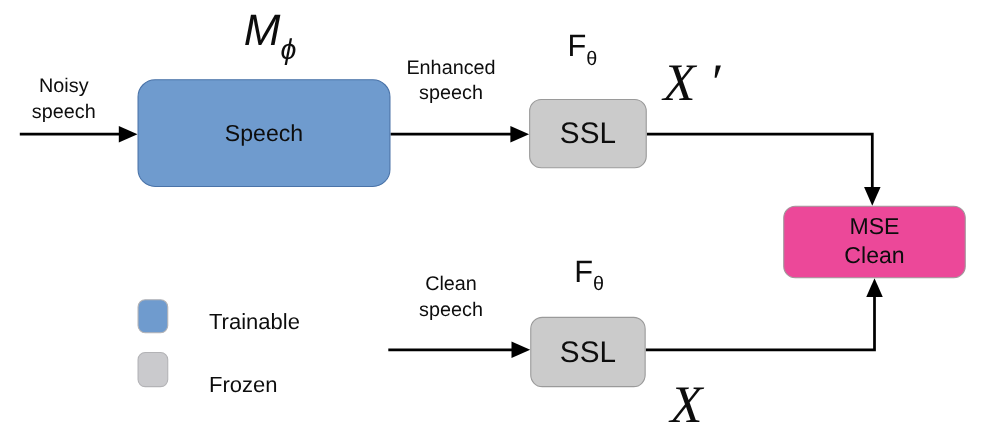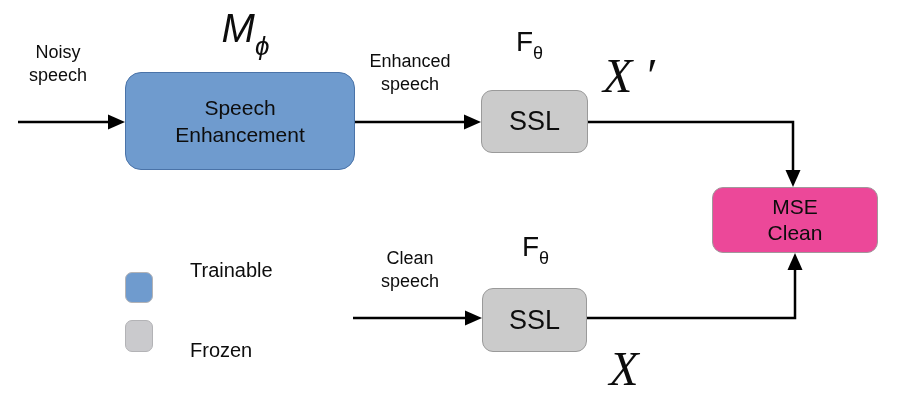--- a/index.html
+++ b/index.html
@@ -74,21 +74,21 @@
     border:1px solid #b3b3b6;
     border-radius:7px;
     box-sizing:border-box;
   }
   .swatch-trainable{left:125px;top:272px;height:31px;}
   .swatch-frozen{left:125px;top:320px;height:32px;}
   .legend-label{
     position:absolute;left:190px;
     font-size:20px;line-height:24px;
   }
-  .legend-label-trainable{top:258px;}
+  .legend-label-trainable{top:281px;}
   .legend-label-frozen{top:338px;}
 </style>
 </head>
 <body>
 
 <div class="canvas">
 
   <svg class="arrows" width="897" height="405" viewBox="0 0 897 405">
 
     <path d="M18,122 H109" stroke="#000" stroke-width="2.5" fill="none"></path>
@@ -100,21 +100,21 @@
     <path d="M588,122 H793 V172" stroke="#000" stroke-width="2.5" fill="none"></path>
     <polygon points="793,187 785.5,170 800.5,170" fill="#000"></polygon>
 
     <path d="M353,318 H466" stroke="#000" stroke-width="2.5" fill="none"></path>
     <polygon points="482,318 465,310.5 465,325.5" fill="#000"></polygon>
 
     <path d="M587,318 H795 V268" stroke="#000" stroke-width="2.5" fill="none"></path>
     <polygon points="795,253 787.5,270 802.5,270" fill="#000"></polygon>
   </svg>
 
-  <div class="lbl" style="left:8px;top:41px;width:100px;">
+  <div class="lbl" style="left:8px;top:67px;width:100px;">
     <span>Noisy</span>
     <span>speech</span>
   </div>
 
   <div class="lbl" style="left:354px;top:50px;width:112px;">
     <span>Enhanced</span>
     <span>speech</span>
   </div>
 
   <div class="lbl" style="left:354px;top:247px;width:112px;">
@@ -132,21 +132,20 @@
 
   <div class="sym sym-f sym-f-bottom">
     <span class="base">F</span><span class="sub">θ</span>
   </div>
 
   <div class="sym sym-x sym-x-prime">X ′</div>
   <div class="sym sym-x sym-x-bottom">X</div>
 
   <div class="node node-se" style="background-color: rgb(111, 155, 206); border-color: rgb(74, 115, 168);">
     <span>Speech</span>
-    <span>Enhancement</span>
   </div>
 
   <div class="node node-ssl-top" style="background-color: rgb(203, 203, 203); border-color: rgb(154, 154, 154);">
     <span>SSL</span>
   </div>
 
   <div class="node node-ssl-bottom" style="background-color: rgb(203, 203, 203); border-color: rgb(154, 154, 154);">
     <span>SSL</span>
   </div>
 

